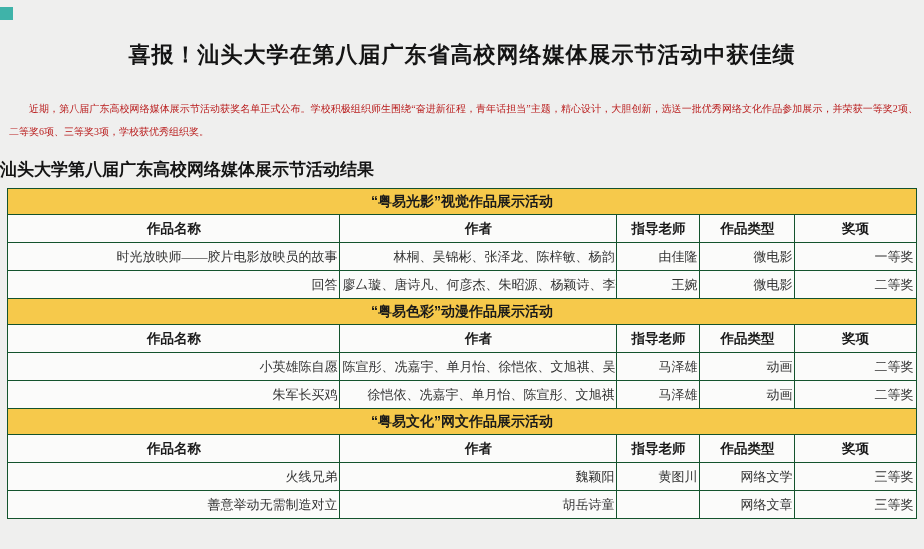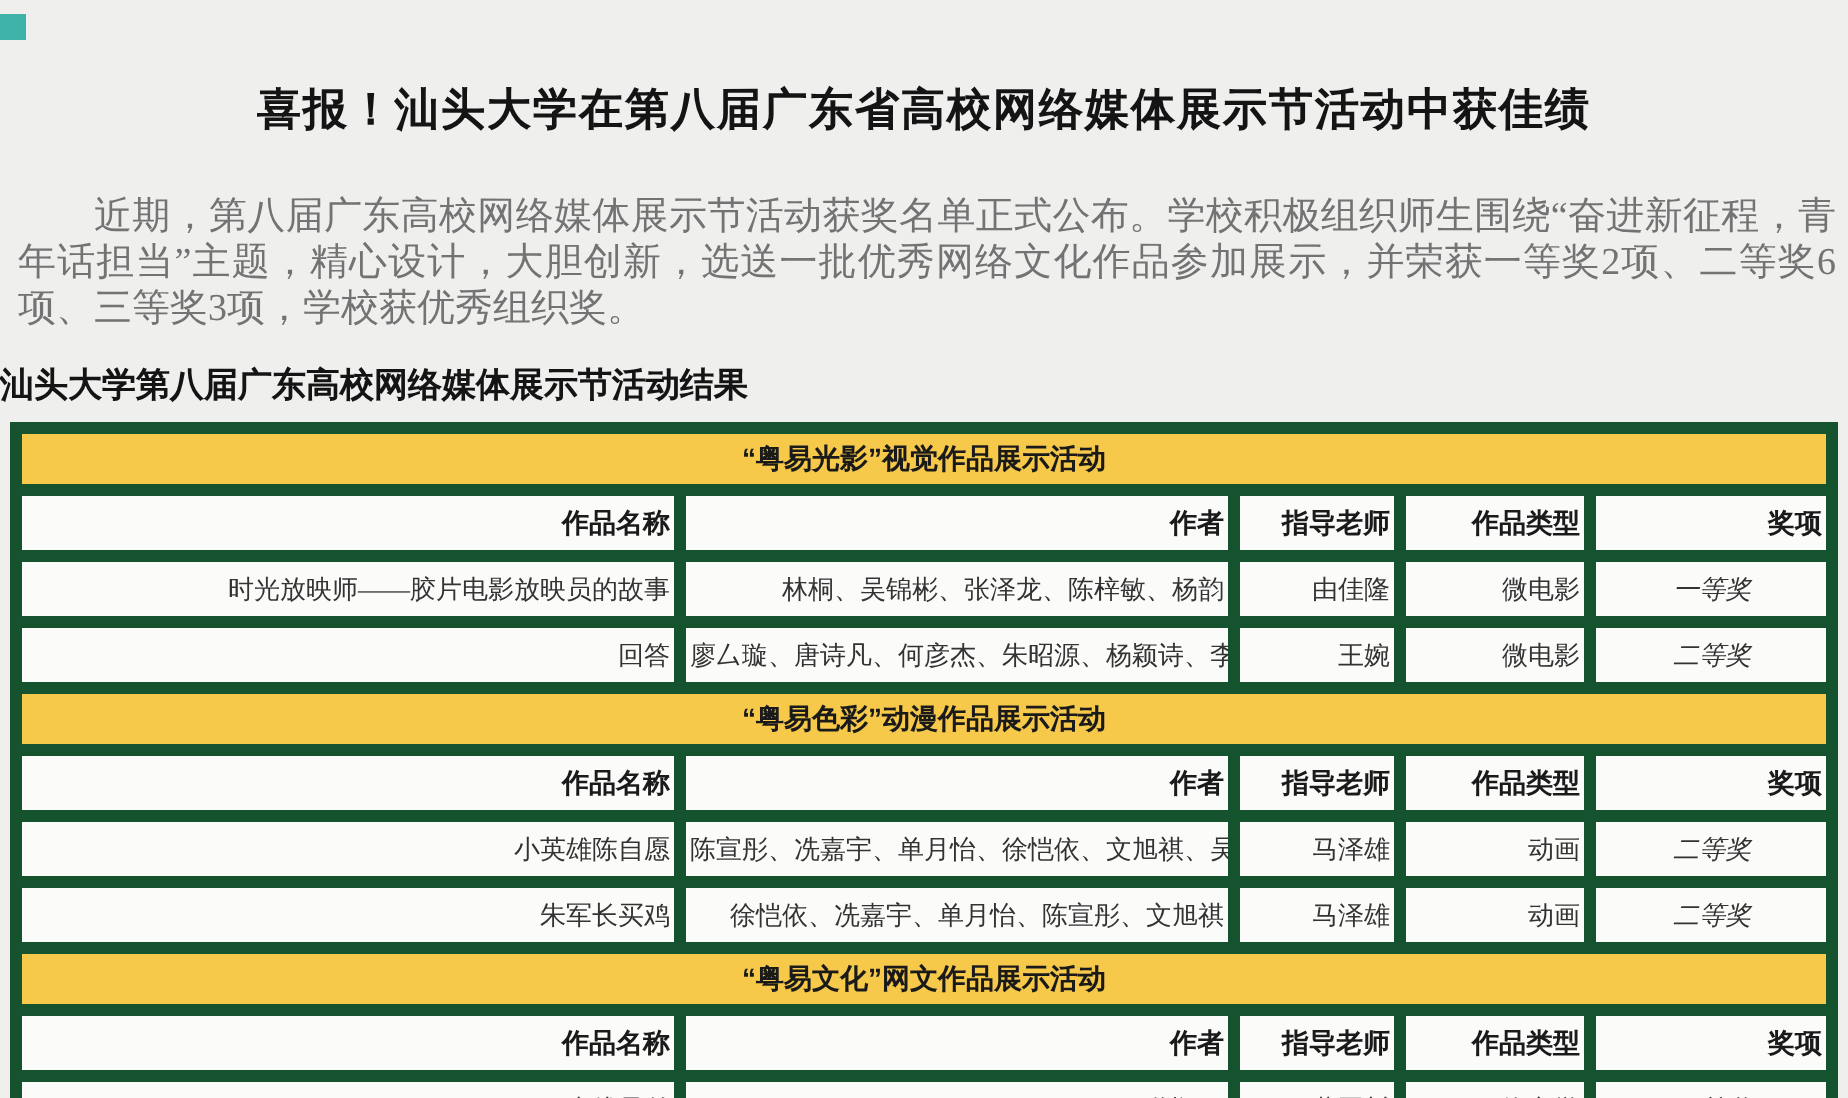--- a/index.html
+++ b/index.html
@@ -14,51 +14,51 @@
     background:#3fb3a9;
   }
   .page-title{
     margin:40px 10px 0 10px;
     text-align:center;
     font-family:"Liberation Sans","DejaVu Sans",sans-serif;
     font-weight:bold;font-size:22px;color:#141414;letter-spacing:1px;
   }
   .intro{
     margin:27px 6px 0 9px;
-    font-size:19px;line-height:23px;color:#737373;
+    font-size:10px;line-height:23px;color:#b91c1c;
     text-indent:2em;text-align:justify;
   }
   .table-title{
     margin:15px 0 7px 0;text-align:left;
     font-family:"Liberation Sans","DejaVu Sans",sans-serif;
     font-weight:bold;font-size:17px;color:#141414;
   }
   table.results{
     width:908px;margin:0 auto;border-collapse:collapse;table-layout:fixed;
   }
   table.results td, table.results th{
-    border:6px solid #14532d;overflow:hidden;white-space:nowrap;
+    border:1px solid #14532d;overflow:hidden;white-space:nowrap;
     padding:0 2px;
   }
   tr.banner-row td{
     background:#f6c94b;height:25px;text-align:center;
     font-family:"Liberation Sans","DejaVu Sans",sans-serif;
     font-weight:bold;font-size:14px;color:#1a1a1a;
   }
   tr.header-row th{
-    background:#fbfbfa;height:27px;text-align:right;
+    background:#fbfbfa;height:27px;text-align:center;
     font-family:Liberation Sans, sans-serif;
     font-weight:bold;font-size:13.5px;color:#1a1a1a;
   }
   tr.data-row td{
     background:#fbfbfa;height:27px;text-align:right;
     font-size:13px;color:#333;
   }
   tr.data-row td.award-cell{
-    text-align:center;padding-left:3px;font-style:italic;
+    text-align:right;padding-left:3px;
   }
 </style>
 </head>
 <body>
 
 <div class="corner-accent"></div>
 
 <h1 class="page-title">喜报！汕头大学在第八届广东省高校网络媒体展示节活动中获佳绩</h1>
 
 <p class="intro">近期，第八届广东高校网络媒体展示节活动获奖名单正式公布。学校积极组织师生围绕“奋进新征程，青年话担当”主题，精心设计，大胆创新，选送一批优秀网络文化作品参加展示，并荣获一等奖2项、二等奖6项、三等奖3项，学校获优秀组织奖。</p>

